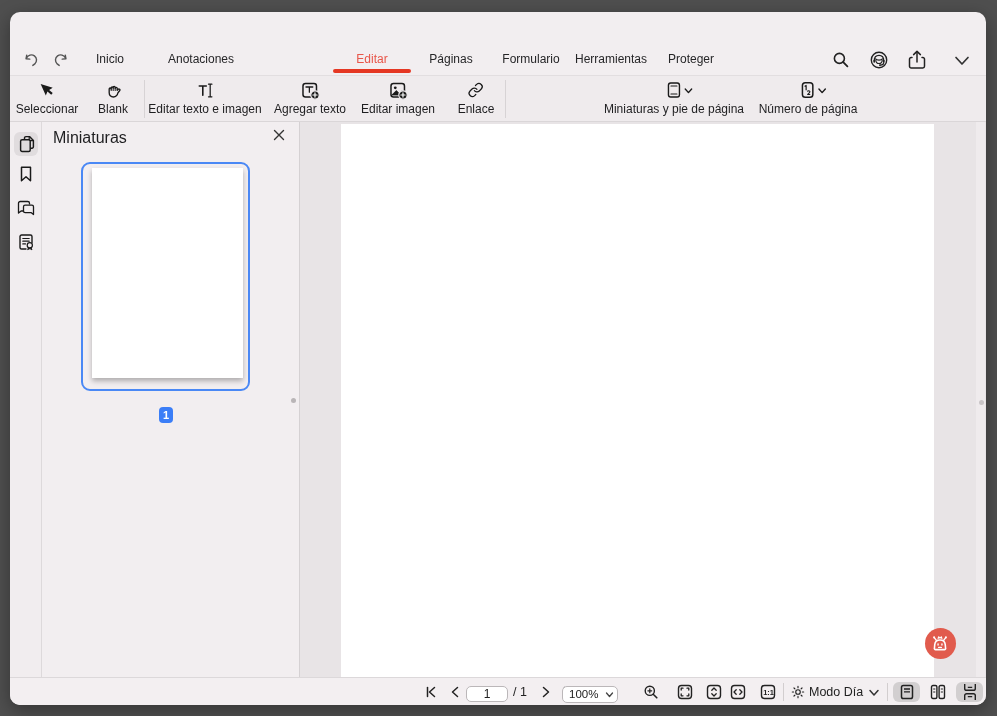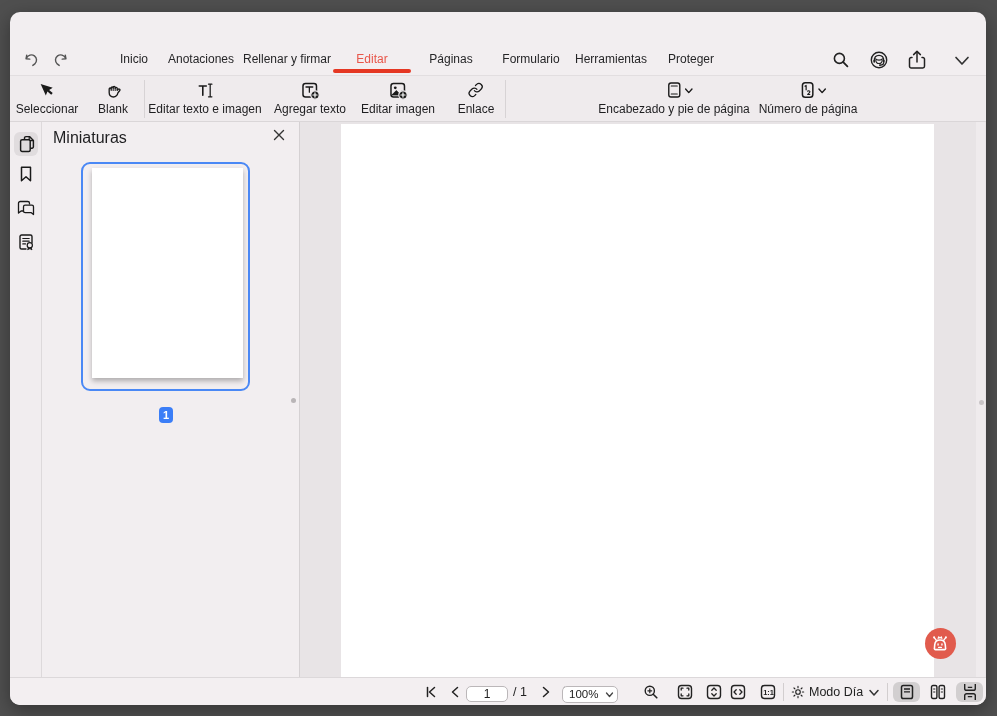--- a/index.html
+++ b/index.html
@@ -45,23 +45,22 @@
       <svg class="ic" style="left:22px; top:15.5px;" width="17" height="17" viewBox="0 0 17 17">
           <path d="M3.2 4.6 L2.6 8.3 L6.3 8.6" stroke="#555" stroke-width="1.4" fill="none" stroke-linecap="round" stroke-linejoin="round"></path>
           <path d="M2.9 7.6 C4.3 4.6 8.2 3.4 10.9 5.4 C13.6 7.4 13.7 11.2 11.3 13.4 L9.3 14.9" stroke="#555" stroke-width="1.4" fill="none" stroke-linecap="round"></path>
         </svg>
       <svg class="ic" style="left:50px; top:15.5px;" width="17" height="17" viewBox="0 0 17 17">
           <g transform="scale(-1,1) translate(-17,0)">
             <path d="M3.2 4.6 L2.6 8.3 L6.3 8.6" stroke="#555" stroke-width="1.4" fill="none" stroke-linecap="round" stroke-linejoin="round"></path>
             <path d="M2.9 7.6 C4.3 4.6 8.2 3.4 10.9 5.4 C13.6 7.4 13.7 11.2 11.3 13.4 L9.3 14.9" stroke="#555" stroke-width="1.4" fill="none" stroke-linecap="round"></path>
           </g>
         </svg>
-      <span class="mitem" style="left:124px;">Inicio</span>
+      <span class="mitem" style="left:100px;">Inicio</span>
       <span class="mitem" style="left:191px;">Anotaciones</span>
-      <span class="mitem" style="left:277px;">Rellenar y firmar</span>
       <span class="mitem red" style="left:362px;">Editar</span>
       <span class="mitem" style="left:441px;">Páginas</span>
       <span class="mitem" style="left:521px;">Formulario</span>
       <span class="mitem" style="left:601px;">Herramientas</span>
       <span class="mitem" style="left:681px;">Proteger</span>
       <div id="editunderline" style="left:323px; top:26px; width:78px; height:3.5px;"></div>
       <svg class="ic" style="left:831px; top:17px;" width="18" height="18" viewBox="0 0 18 18">
           <circle cx="7.4" cy="7.4" r="5" stroke="#222" stroke-width="1.6" fill="none"></circle>
           <path d="M11.2 11.2 L15.4 15.4" stroke="#222" stroke-width="1.8" stroke-linecap="round"></path>
         </svg>
@@ -147,21 +146,21 @@
         <span class="lbl">Enlace</span>
       </div>
       <div class="tsep" style="left:495px;"></div>
       <div class="tool" style="left:664px;">
         <div class="icr">
             <svg width="16" height="18" viewBox="0 0 16 18">
               <rect x="2.5" y="2" width="11" height="14" rx="2.2" stroke="#1a1a1a" stroke-width="1.4" fill="none"></rect>
               <path d="M5 5 H11 M5 13 H11" stroke="#1a1a1a" stroke-width="1.1" stroke-linecap="round"></path>
             </svg>
           </div>
-        <span class="lbl">Encabezado y pie de página</span>
+        <span class="lbl">Miniaturas y pie de página</span>
         <svg class="chev" width="9" height="6" viewBox="0 0 9 6">
             <path d="M1.3 1 L4.5 4.6 L7.7 1" stroke="#1a1a1a" stroke-width="1.4" fill="none" stroke-linecap="round" stroke-linejoin="round"></path>
           </svg>
       </div>
       <div class="tool" style="left:798px;">
         <div class="icr">
             <svg width="16" height="18" viewBox="0 0 16 18">
               <rect x="2.8" y="1.8" width="10.4" height="14.4" rx="2.8" stroke="#1a1a1a" stroke-width="1.5" fill="none"></rect>
               <path d="M5 5.6 L6.5 4.5 V9.2" stroke="#1a1a1a" stroke-width="1.2" fill="none" stroke-linejoin="round"></path>
               <path d="M7.8 10.6 C7.9 9.4 10.3 9.3 10.3 10.8 C10.3 11.6 9.3 12.3 8 13.5 H10.6" stroke="#1a1a1a" stroke-width="1.1" fill="none" stroke-linejoin="round"></path>

